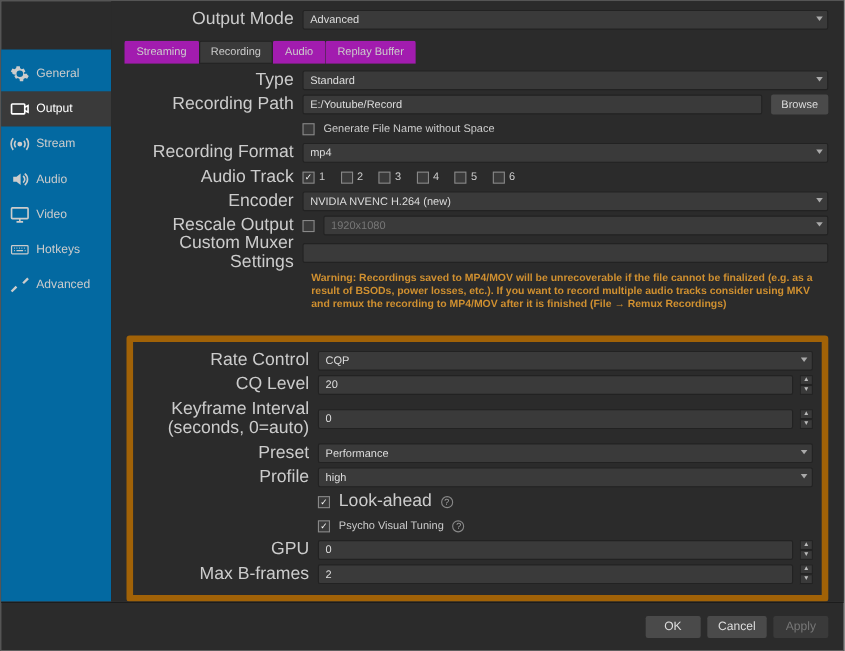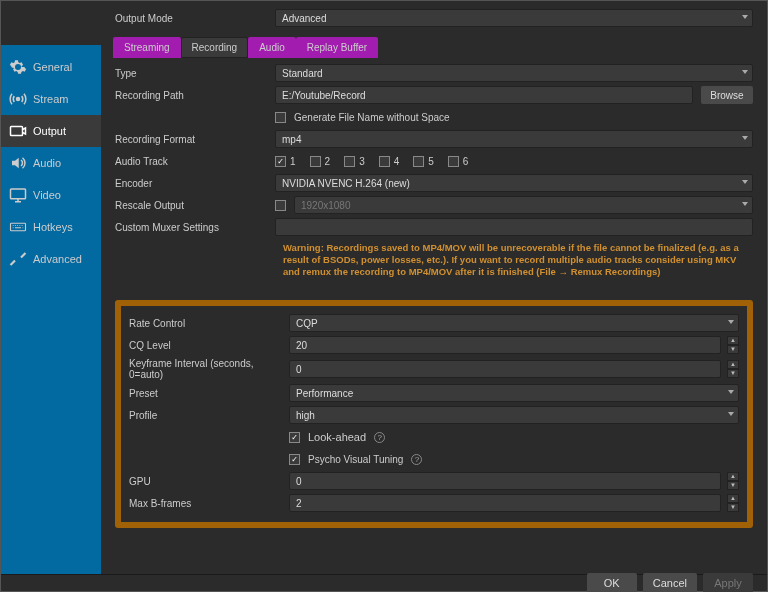--- a/index.html
+++ b/index.html
@@ -8,72 +8,72 @@
   .titlebar { height: 22px; background: #fff; display: flex; align-items: center; justify-content: space-between; padding: 0 6px; font-size: 12px; color: #222; border-bottom: 1px solid #ccc; }
   .titlebar .close { font-size: 13px; cursor: pointer; }
   .body { flex: 1; display: flex; background: #2b2b2b; min-height: 0; }
   .sidebar { width: 100px; background: #0369a1; display: flex; flex-direction: column; padding-top: 6px; margin-top: 44px; }
   .sb-item { display: flex; align-items: center; gap: 6px; color: #ccc; font-size: 11px; padding: 7px 8px; cursor: pointer; }
   .sb-item.active { background: #3a3a3a; color: #fff; }
   .sb-item .icon { width: 18px; height: 18px; display: inline-flex; align-items: center; justify-content: center; }
   .sb-item svg { width: 18px; height: 18px; }
   .content { flex: 1; background: #2b2b2b; display: flex; flex-direction: column; padding: 8px 14px 0 14px; min-height: 0; overflow: hidden; }
   .row { display: flex; align-items: center; margin-bottom: 4px; min-height: 18px; }
-  .lbl { width: 160px; color: #ccc; font-size: 10px; padding-right: 8px; }
+  .lbl { width: 160px; text-align: right; color: #ccc; font-size: 16px; padding-right: 8px; }
   .ctrl { flex: 1; display: flex; align-items: center; gap: 4px; }
   .select, .textbox, .spin { flex: 1; height: 18px; background: #3a3a3a; border: 1px solid #222; color: #ddd; font-size: 10px; padding: 0 6px; display: flex; align-items: center; justify-content: space-between; border-radius: 2px; position: relative; }
   .textbox.disabled { color: #777; }
   .spud { width: 12px; display: flex; flex-direction: column; margin-left: 2px; }
   .spud span { font-size: 6px; line-height: 7px; color: #bbb; text-align: center; background: #3a3a3a; border: 1px solid #222; cursor: pointer; }
   .browse { width: 52px; height: 18px; background: #4a4a4a; color: #ddd; font-size: 10px; display: flex; align-items: center; justify-content: center; border-radius: 2px; margin-left: 4px; cursor: pointer; }
   .tabs { display: flex; gap: 0; margin: 6px 0 6px -2px; }
   .tab { padding: 4px 10px; font-size: 10px; color: #ccc; background: #a21caf; border: 1px solid transparent; border-radius: 2px 2px 0 0; cursor: pointer; }
   .tab.active { background: #3a3a3a; border-color: #222; }
   .cb { width: 11px; height: 11px; border: 1px solid #888; background: #3a3a3a; display: inline-flex; align-items: center; justify-content: center; font-size: 8px; color: #fff; margin-right: 4px; cursor: pointer; }
   .cb.checked::after { content: "✓"; }
   .track { display: inline-flex; align-items: center; color: #ccc; font-size: 10px; margin-right: 10px; }
   .warning { color: #d09030; font-size: 9.5px; line-height: 12px; padding: 2px 0 6px 168px; font-weight: bold; }
   .groupbox { border: 6px solid #a16207; margin-top: 16px; padding: 8px 8px 6px 8px; border-radius: 3px; }
   .help { width: 11px; height: 11px; border: 1px solid #888; border-radius: 50%; color: #aaa; font-size: 8px; display: inline-flex; align-items: center; justify-content: center; margin-left: 4px; }
-  .footer { height: 17px; background: #2b2b2b; display: flex; align-items: center; justify-content: flex-end; gap: 6px; padding: 0 14px; border-top: 1px solid #1a1a1a; }
+  .footer { height: 44px; background: #2b2b2b; display: flex; align-items: center; justify-content: flex-end; gap: 6px; padding: 0 14px; border-top: 1px solid #1a1a1a; }
   .btn { min-width: 50px; height: 20px; background: #4a4a4a; color: #ddd; font-size: 11px; display: flex; align-items: center; justify-content: center; border-radius: 2px; cursor: pointer; padding: 0 10px; }
   .btn.disabled { color: #777; background: #3a3a3a; }
   .dropdown-caret::after { content: ""; position: absolute; right: 4px; top: 5px; width: 0; height: 0; border-left: 3px solid transparent; border-right: 3px solid transparent; border-top: 4px solid #aaa; }
 </style>
 </head>
 <body>
 
 <div class="window">
   <div class="body">
     <div class="sidebar">
       <div class="sb-item">
         <span class="icon">
             <svg viewBox="0 0 24 24" fill="#ccc">
               <path d="M12 8a4 4 0 100 8 4 4 0 000-8zm9 4a7 7 0 01-.1 1.2l2 1.6-2 3.4-2.4-.9a7 7 0 01-2 1.2l-.4 2.5h-4l-.4-2.5a7 7 0 01-2-1.2l-2.4.9-2-3.4 2-1.6A7 7 0 013 12a7 7 0 01.1-1.2l-2-1.6 2-3.4 2.4.9a7 7 0 012-1.2L8 3h4l.4 2.5a7 7 0 012 1.2l2.4-.9 2 3.4-2 1.6c.1.4.2.8.2 1.2z"></path>
             </svg>
           </span>
         <span>General</span>
       </div>
+      <div class="sb-item active">
+        <span class="icon">
+            <svg viewBox="0 0 24 24" fill="none" stroke="#fff" stroke-width="2">
+              <rect x="2" y="6" width="16" height="12" rx="1"></rect>
+              <path d="M18 10l4-2v8l-4-2"></path>
+            </svg>
+          </span>
+        <span>Output</span>
+      </div>
       <div class="sb-item">
         <span class="icon">
             <svg viewBox="0 0 24 24" fill="none" stroke="#ccc" stroke-width="2">
               <circle cx="12" cy="12" r="2" fill="#ccc"></circle>
               <path d="M7 8a7 7 0 000 8M17 8a7 7 0 010 8M4 5a11 11 0 000 14M20 5a11 11 0 010 14"></path>
             </svg>
           </span>
         <span>Stream</span>
-      </div>
-      <div class="sb-item active">
-        <span class="icon">
-            <svg viewBox="0 0 24 24" fill="none" stroke="#fff" stroke-width="2">
-              <rect x="2" y="6" width="16" height="12" rx="1"></rect>
-              <path d="M18 10l4-2v8l-4-2"></path>
-            </svg>
-          </span>
-        <span>Output</span>
       </div>
       <div class="sb-item">
         <span class="icon">
             <svg viewBox="0 0 24 24" fill="#ccc">
               <path d="M4 9v6h4l5 4V5L8 9H4z"></path>
               <path d="M16 8a5 5 0 010 8M18 5a9 9 0 010 14" fill="none" stroke="#ccc" stroke-width="2"></path>
             </svg>
           </span>
         <span>Audio</span>
       </div>
@@ -264,21 +264,21 @@
           <div class="ctrl">
               <div class="select dropdown-caret">
                 <span>high</span>
               </div>
             </div>
         </div>
         <div class="row">
           <div class="lbl"></div>
           <div class="ctrl">
             <span class="cb checked"></span>
-            <span style="color:#ccc;font-size:11px">Look-ahead</span>
+            <span style="color:#ccc;font-size:16px">Look-ahead</span>
             <span class="help">?</span>
           </div>
         </div>
         <div class="row">
           <div class="lbl"></div>
           <div class="ctrl">
             <span class="cb checked"></span>
             <span style="color:#ccc;font-size:10px">Psycho Visual Tuning</span>
             <span class="help">?</span>
           </div>

